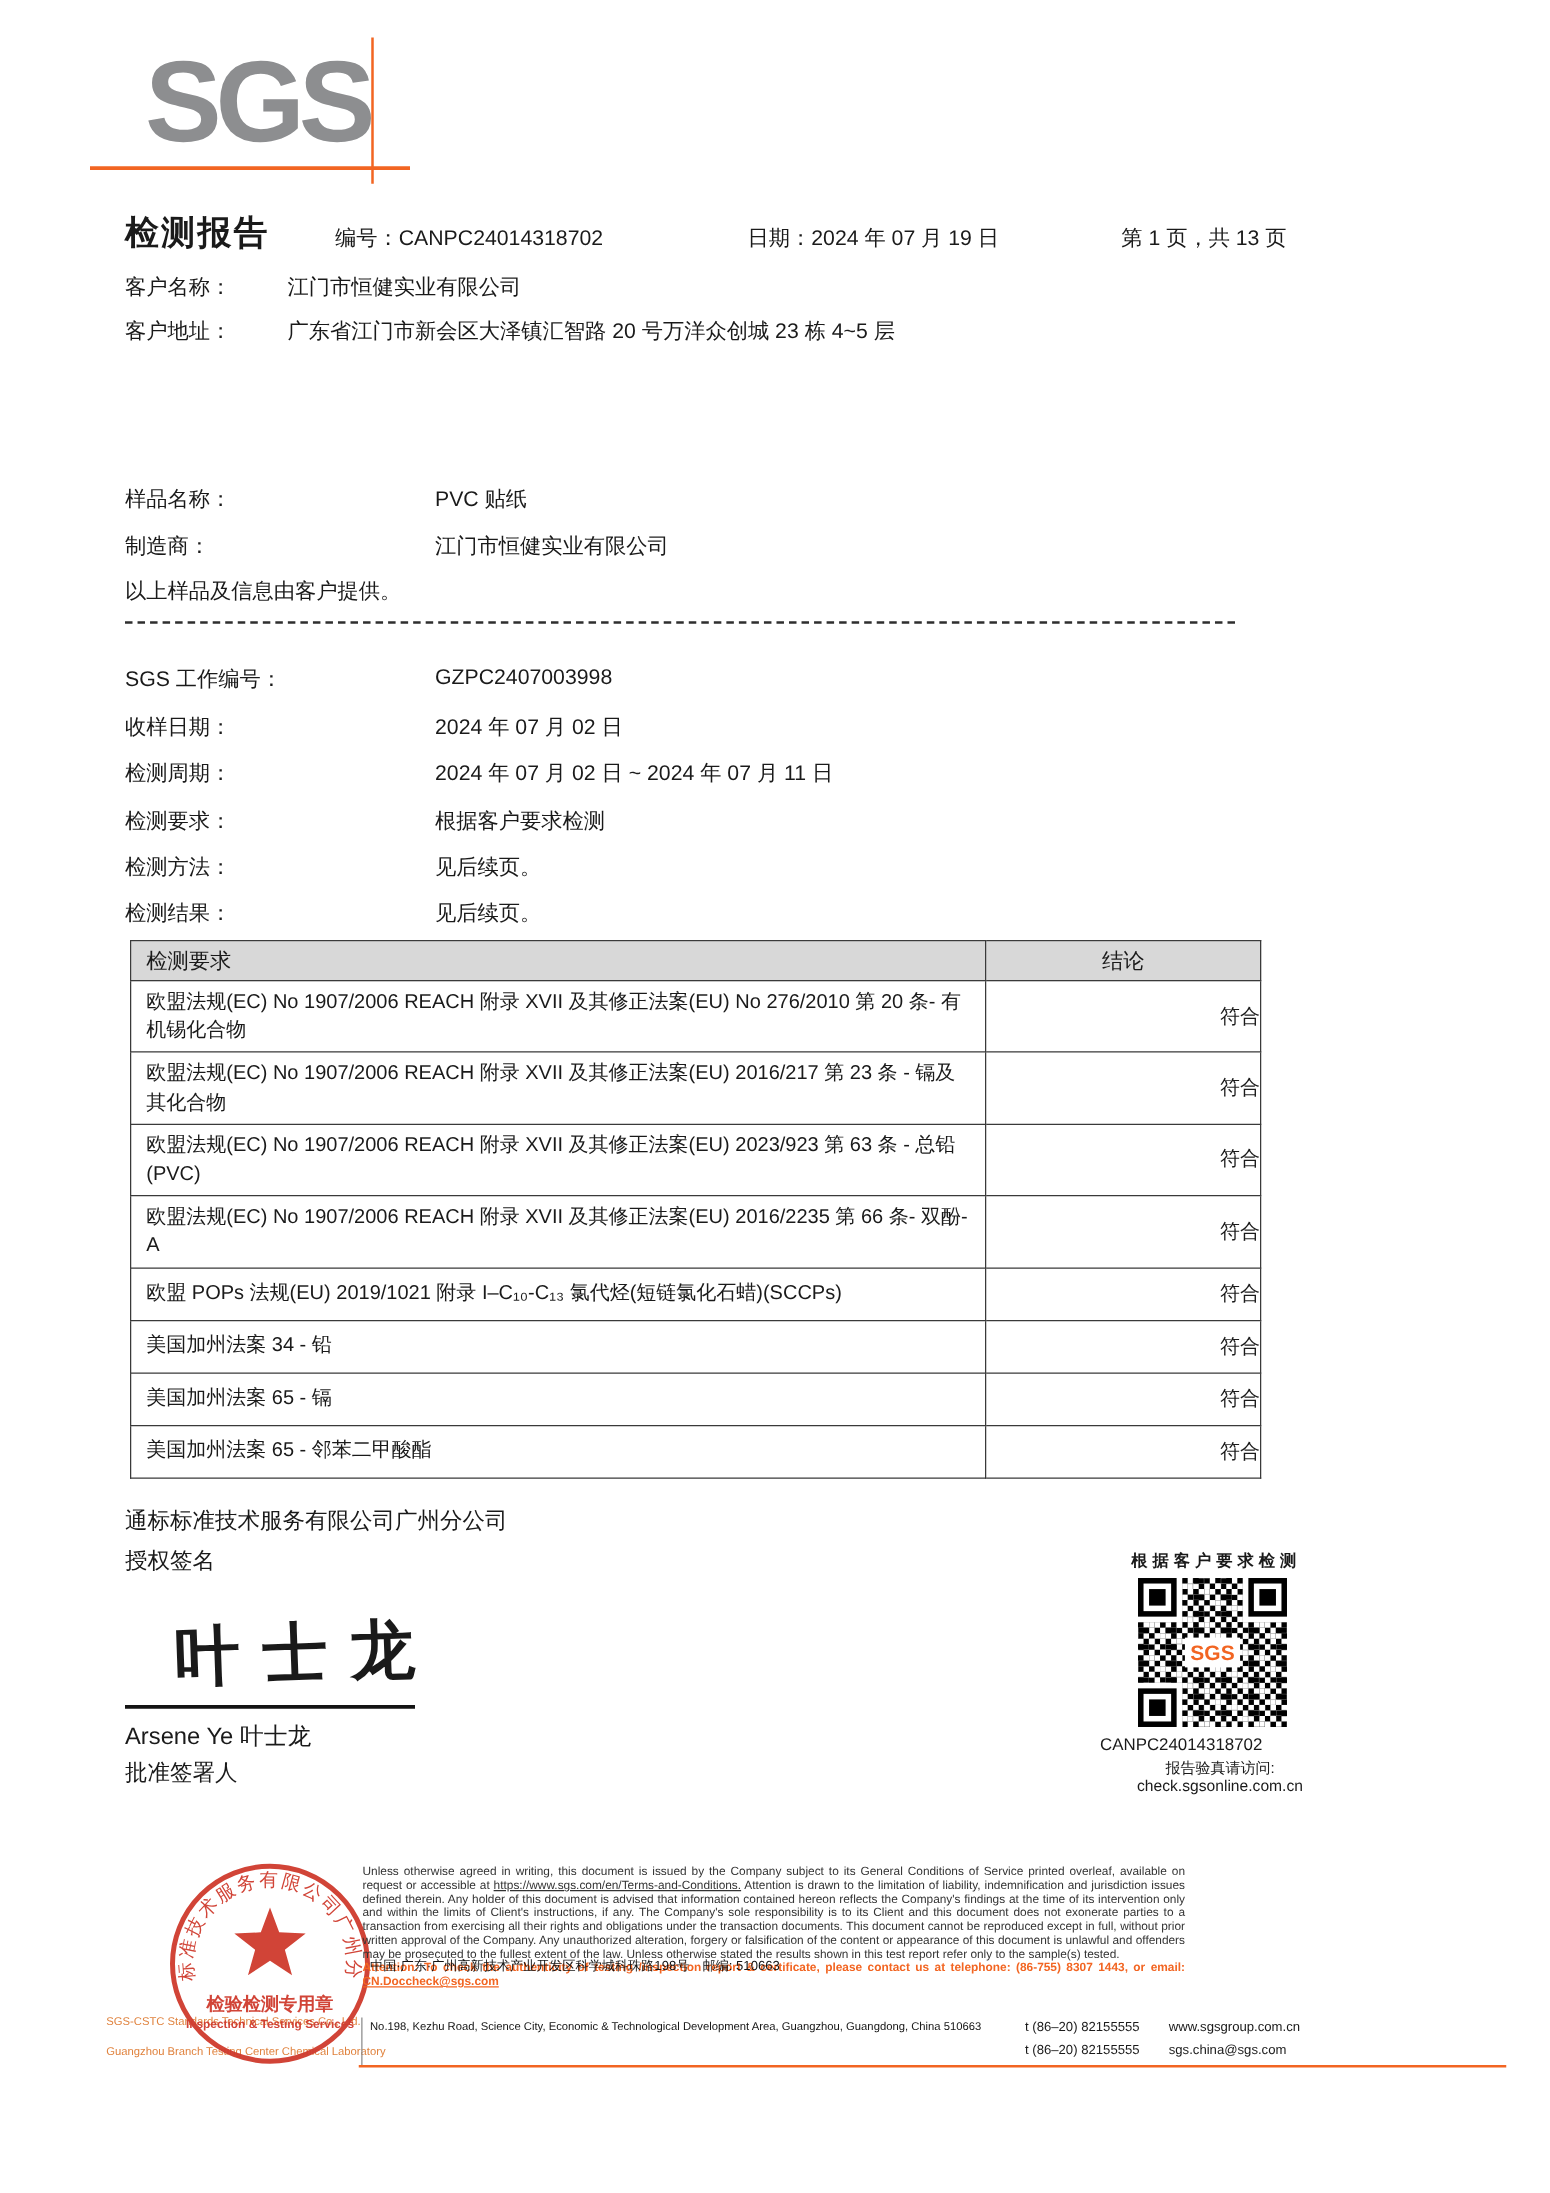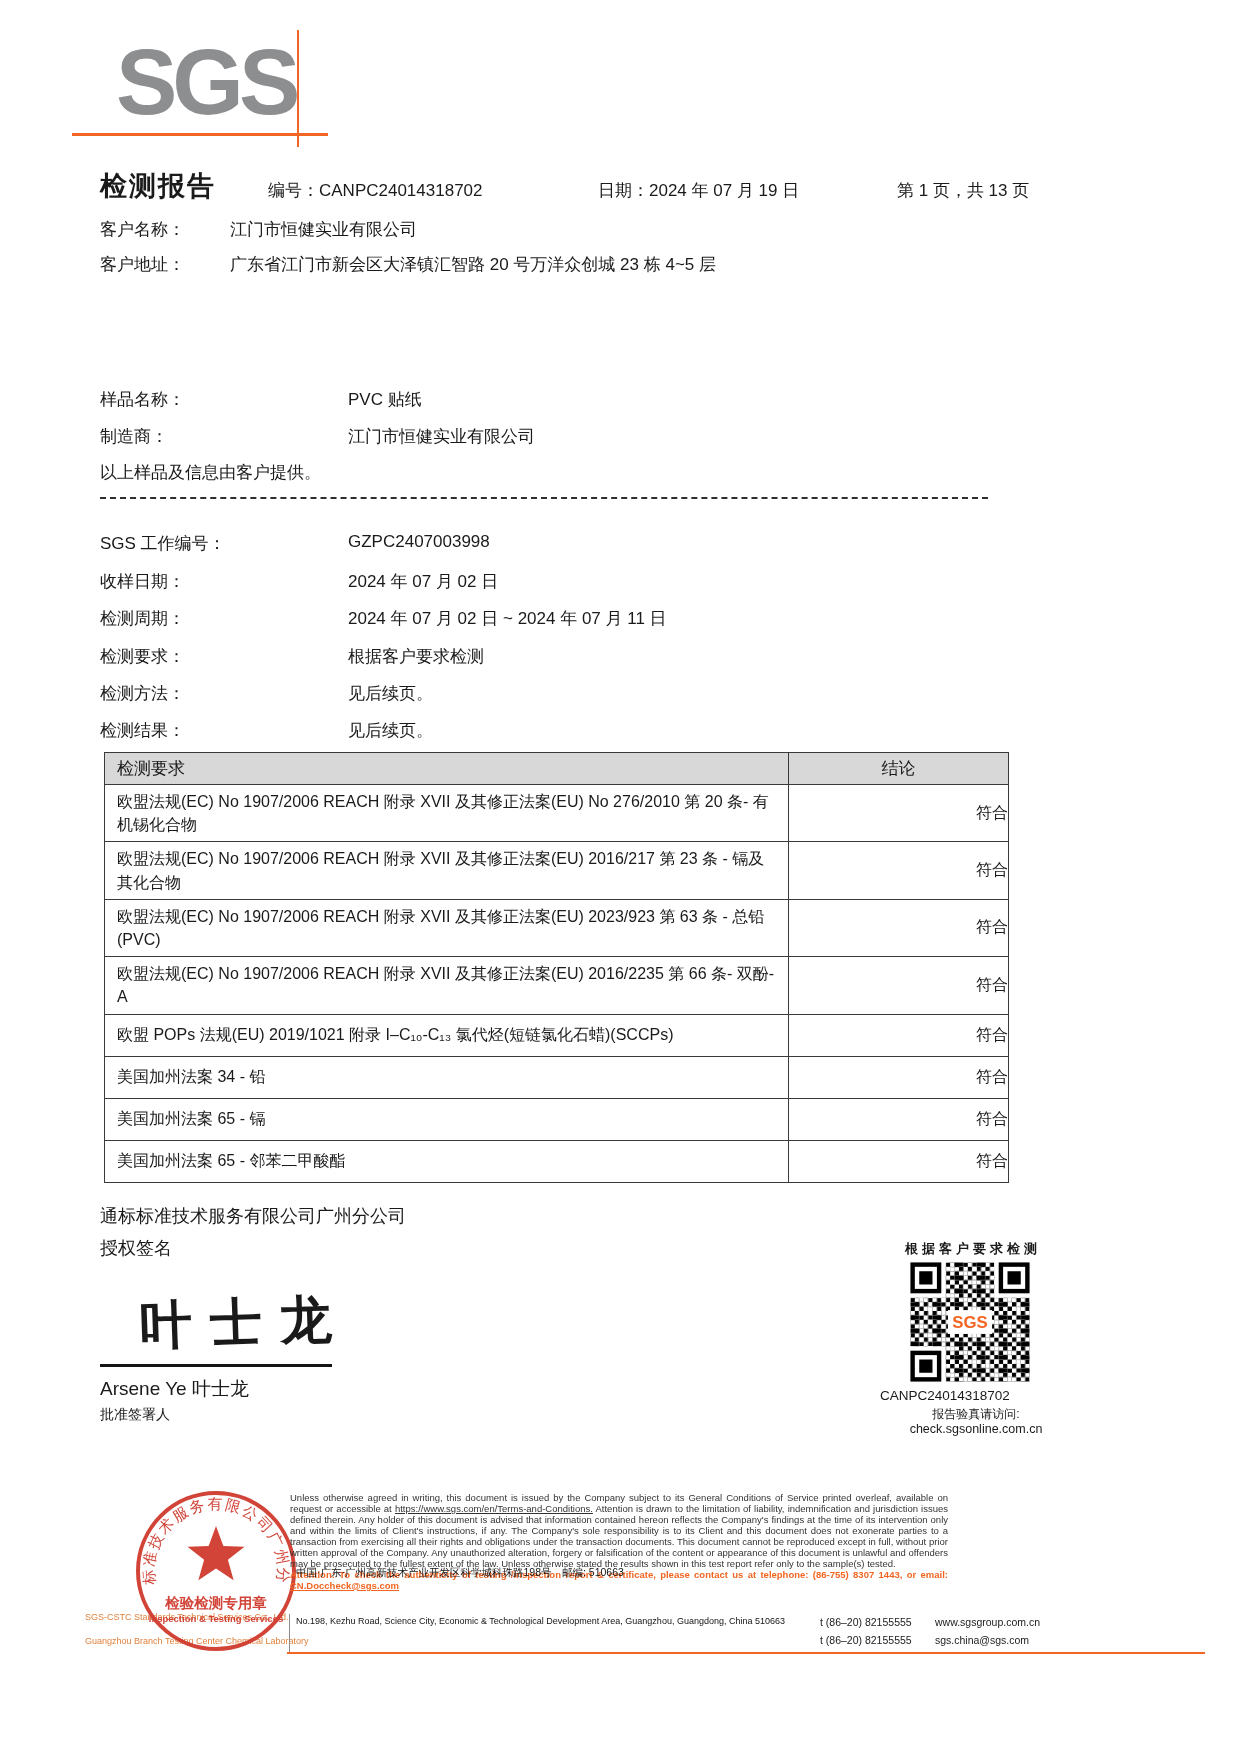--- a/index.html
+++ b/index.html
@@ -28,21 +28,21 @@
   th.con-h { text-align:center; font-weight:700; }
   td.req { padding:5px 12px; font-size:16px; line-height:1.45; height:42px; }
   td.con { text-align:right; font-size:16px; }
 
   
   .sig-company { left:100px; top:1204px; font-size:18px; }
   .sig-label { left:100px; top:1236px; font-size:18px; }
   .sig-hand { left:140px; top:1288px; font-size:52px; font-weight:700; font-family:"DejaVu Serif",serif; letter-spacing:18px; transform:rotate(-2deg); }
   .sig-line { left:100px; top:1364px; width:232px; height:3px; background:#141414; }
   .sig-name { left:100px; top:1376px; font-size:19px; }
-  .sig-role { left:100px; top:1406px; font-size:14px; }
+  .sig-role { left:100px; top:1406px; font-size:18px; }
 
   
   .qr-caption { left:905px; top:1240px; width:142px; font-size:13px; letter-spacing:4px; font-weight:600; }
   .qr-box { left:906px; top:1258px; }
   .qr-no { left:880px; top:1388px; width:192px; text-align:left; font-size:13.5px; }
   .qr-verify { left:880px; top:1406px; width:192px; text-align:center; font-size:12px; }
   .qr-url { left:880px; top:1422px; width:192px; text-align:center; font-size:12.5px; }
 
   
   .stamp { left:130px; top:1486px; opacity:.95; }

